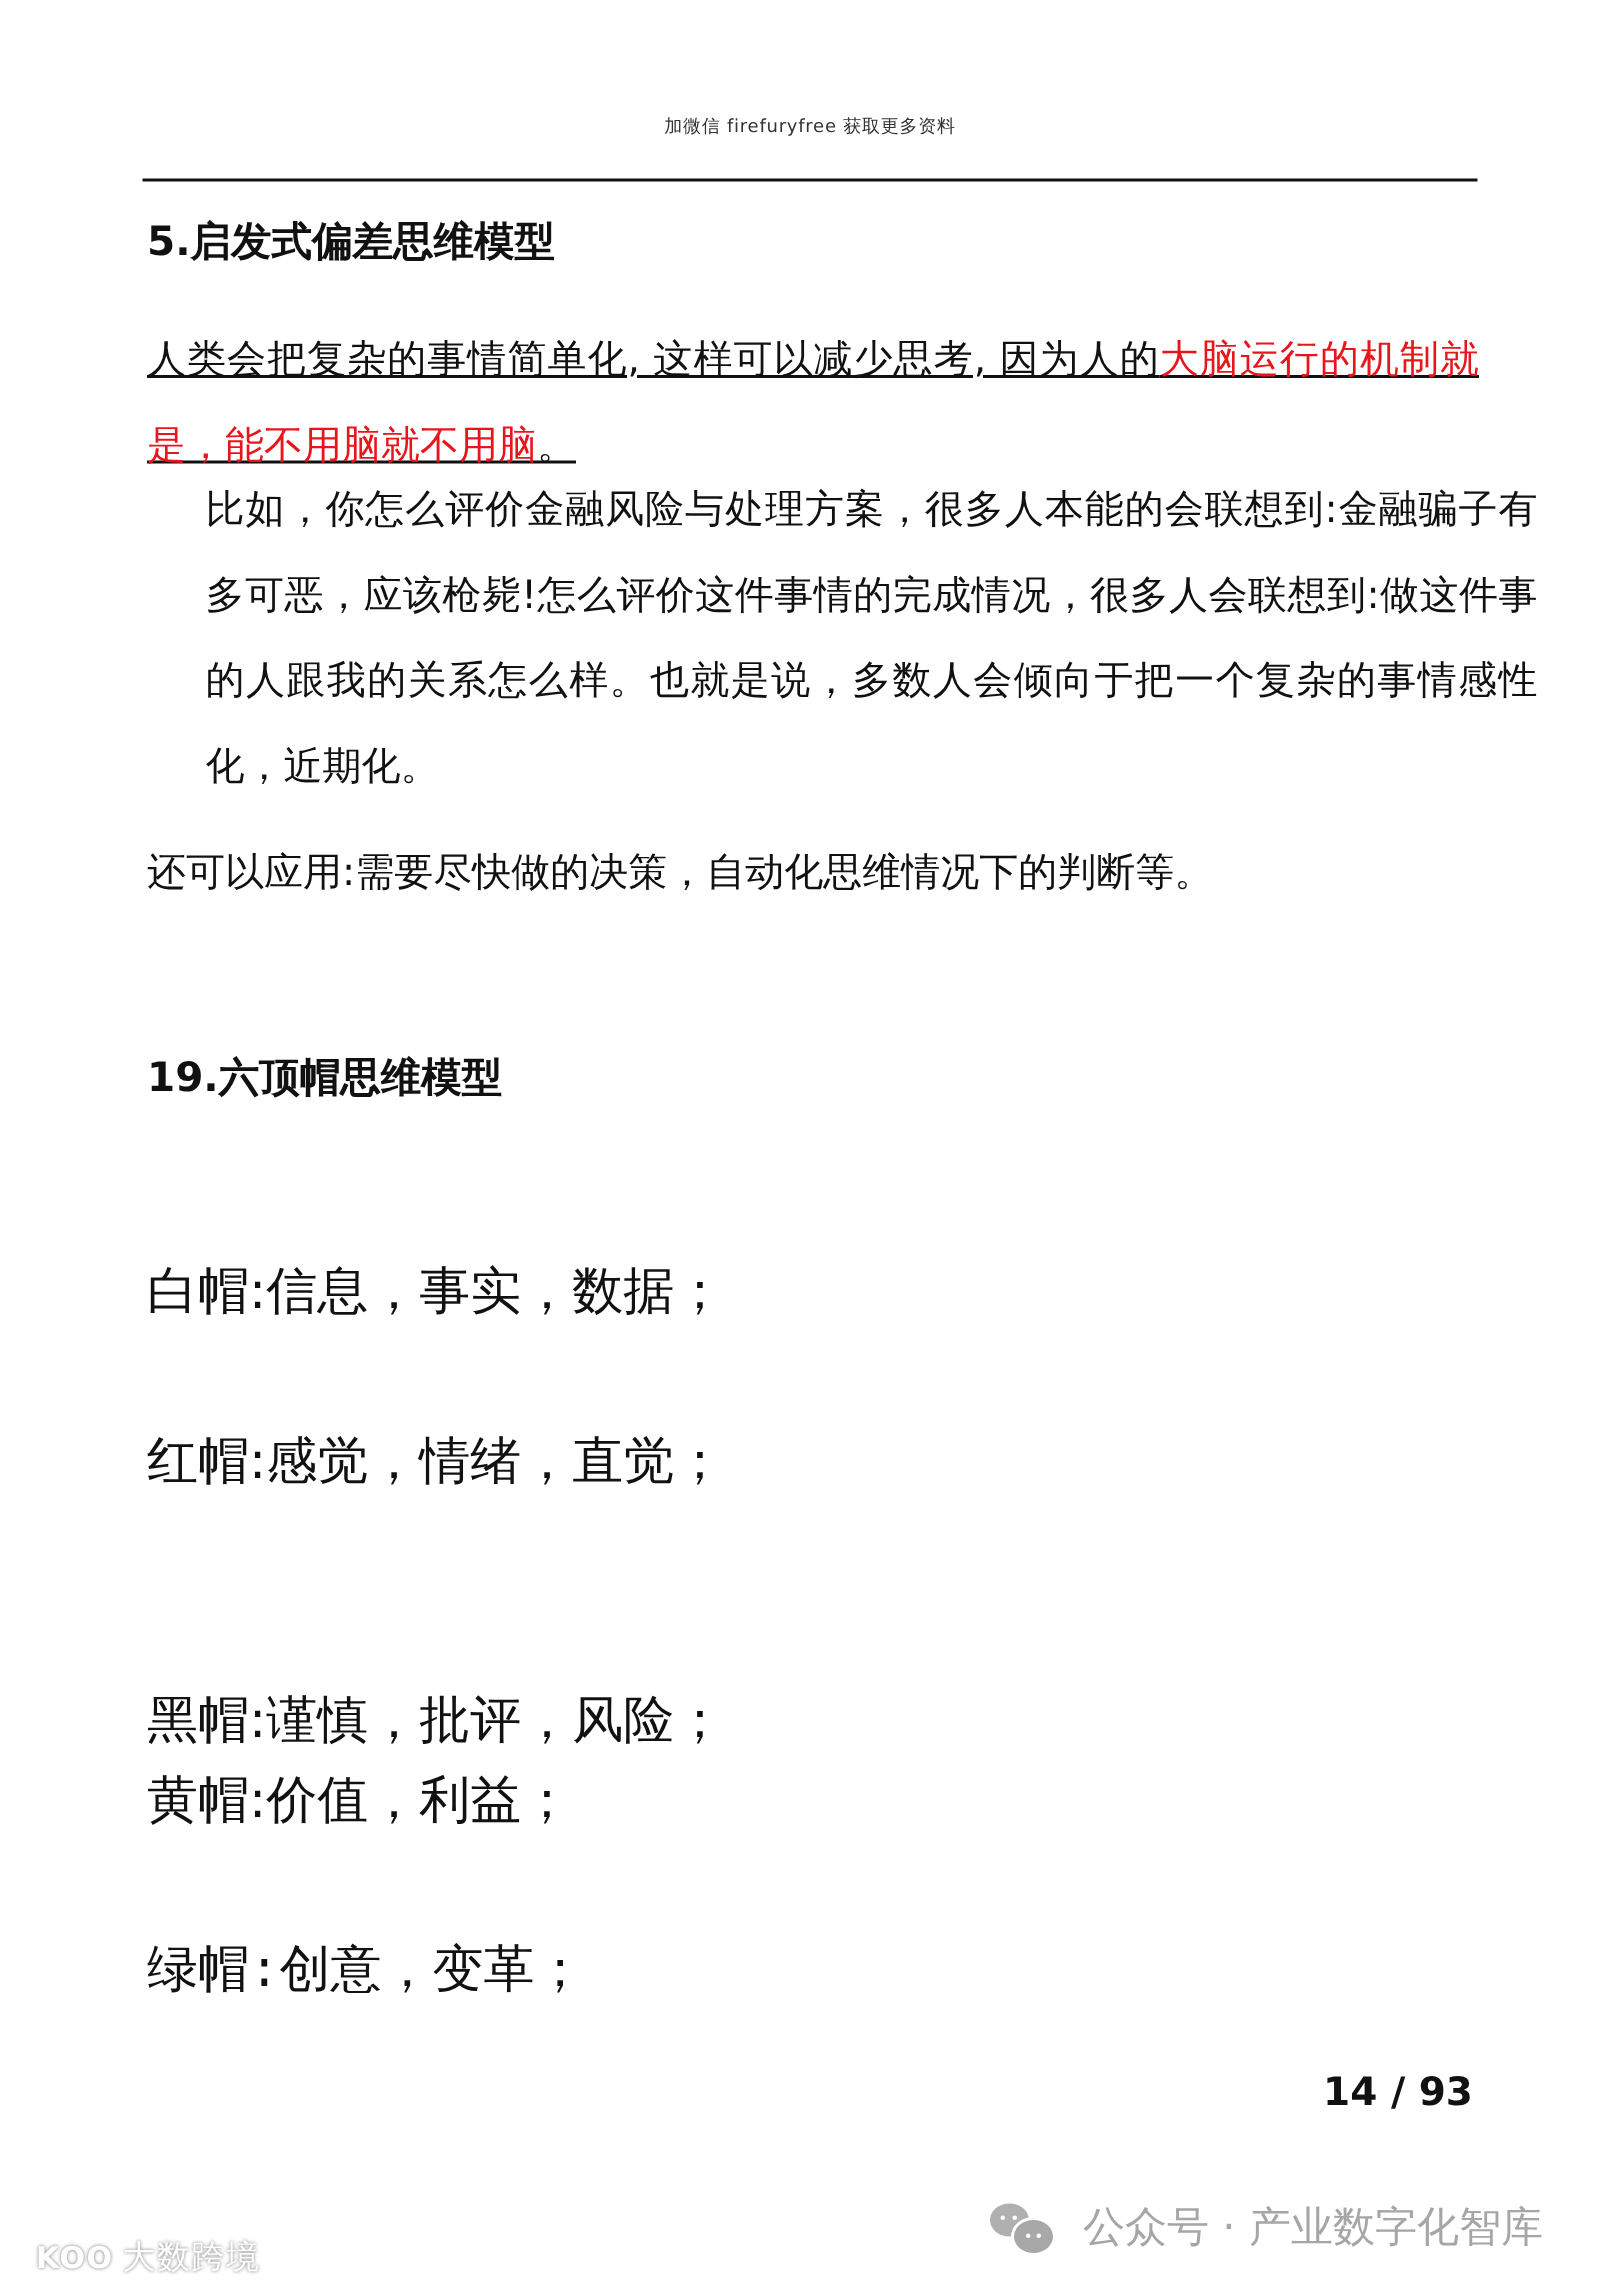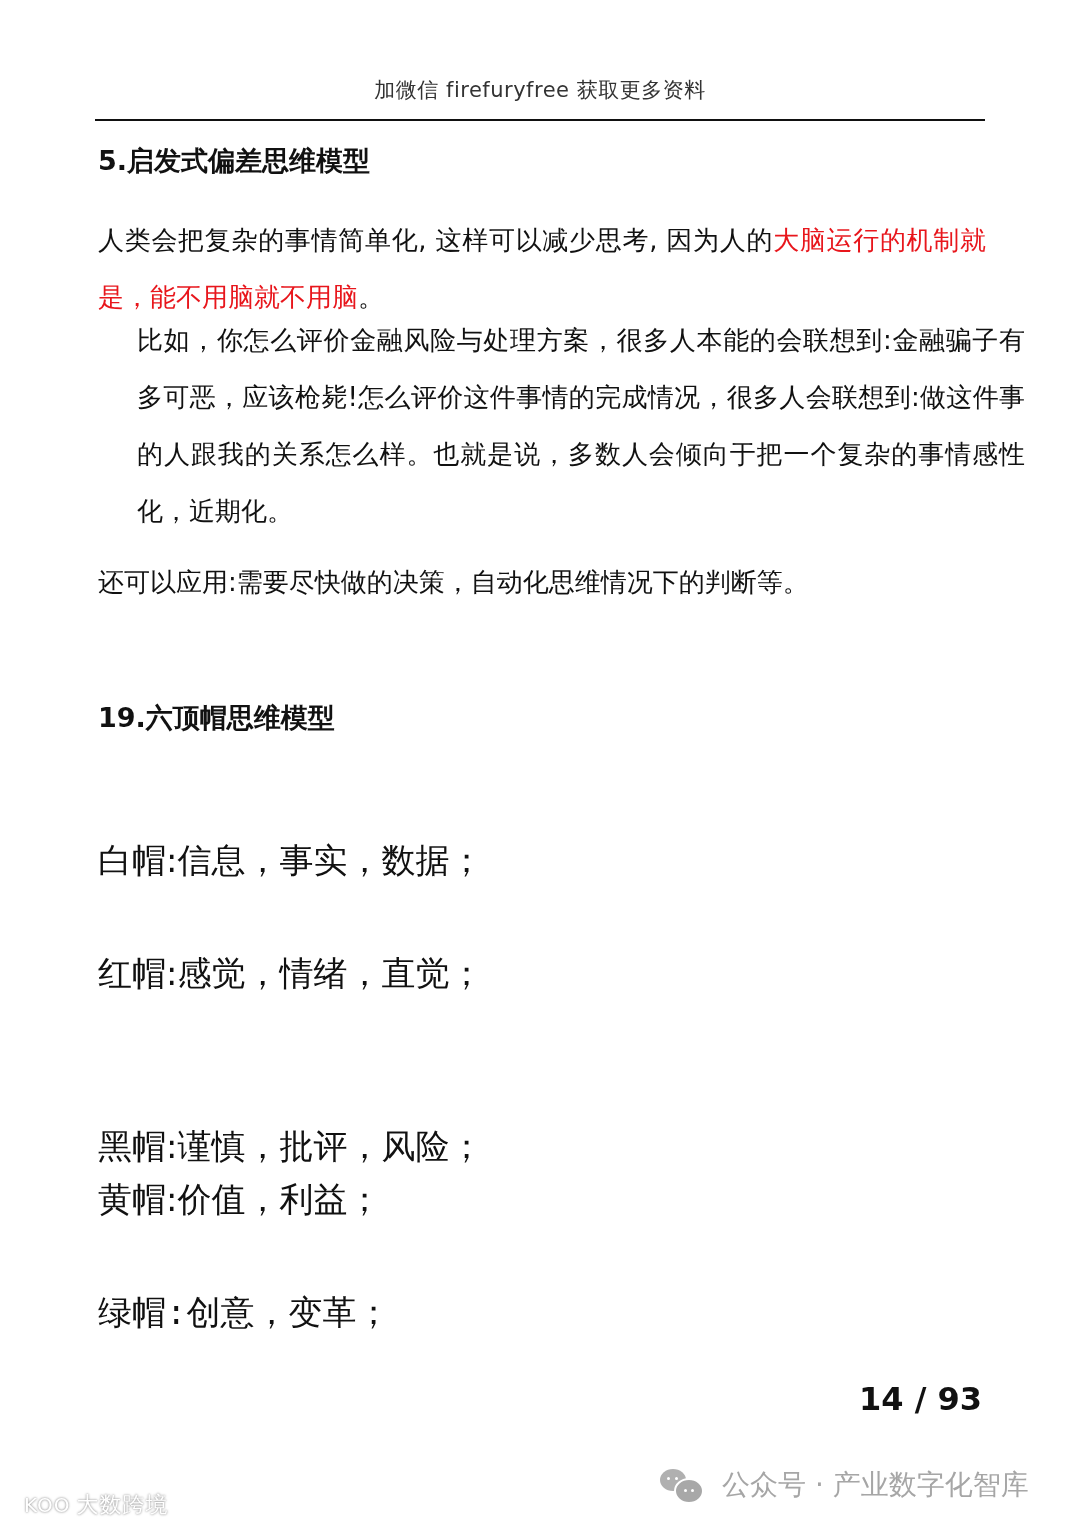--- a/index.html
+++ b/index.html
@@ -14,21 +14,21 @@
     overflow: hidden;
     font-family: "DejaVu Sans", "Liberation Sans", sans-serif;
     color: #111111;
   }
   .header-note {
     position: absolute;
     top: 76px;
     left: 0;
     width: 1080px;
     text-align: center;
-    font-size: 21px;
+    font-size: 12px;
     color: #333333;
     letter-spacing: 0.5px;
   }
   .header-rule {
     position: absolute;
     top: 119px;
     left: 95px;
     width: 890px;
     height: 2px;
     background: #111111;
@@ -58,21 +58,21 @@
     position: absolute;
     left: 98px;
     font-size: 34px;
     color: #111111;
     white-space: nowrap;
   }
   .page-number {
     position: absolute;
     top: 1380px;
     right: 98px;
-    font-size: 32px;
+    font-size: 26px;
     font-weight: bold;
     color: #111111;
     white-space: pre;
   }
   .wechat-mark {
     position: absolute;
     top: 1466px;
     left: 658px;
     display: flex;
     align-items: center;
@@ -112,34 +112,34 @@
     left: 8px;
     display: flex;
     align-items: center;
     gap: 6px;
     color: #ffffff;
     font-size: 22px;
     text-shadow: 0 0 2px #9a9a9a, 0 0 3px #bbbbbb;
     letter-spacing: 1px;
   }
   .corner-logo {
-    font-weight: normal;
+    font-weight: bold;
     font-size: 20px;
     padding-left: 16px;
   }
 </style>
 </head>
 <body>
 
 <div class="header-note">加微信 firefuryfree 获取更多资料</div>
 <div class="header-rule"></div>
 
 <div class="section-title" style="top:143px;">5.启发式偏差思维模型</div>
 
-<div class="para" style="top:212px;">
+<div class="para" style="top:212px;text-decoration:underline;">
   <span>人类会把复杂的事情简单化, 这样可以减少思考, 因为人的</span><span class="red">大脑运行的机制就是，能不用脑就不用脑</span><span>。</span>
 </div>
 
 <div class="para" style="top:312px;margin-left:39px;">比如，你怎么评价金融风险与处理方案，很多人本能的会联想到:金融骗子有多可恶，应该枪毙!怎么评价这件事情的完成情况，很多人会联想到:做这件事的人跟我的关系怎么样。也就是说，多数人会倾向于把一个复杂的事情感性化，近期化。</div>
 
 <div class="para" style="top:554px;">还可以应用:需要尽快做的决策，自动化思维情况下的判断等。</div>
 
 <div class="section-title" style="top:700px;">19.六顶帽思维模型</div>
 
 <div class="hat-line" style="top:838px;">白帽:信息，事实，数据；</div>

